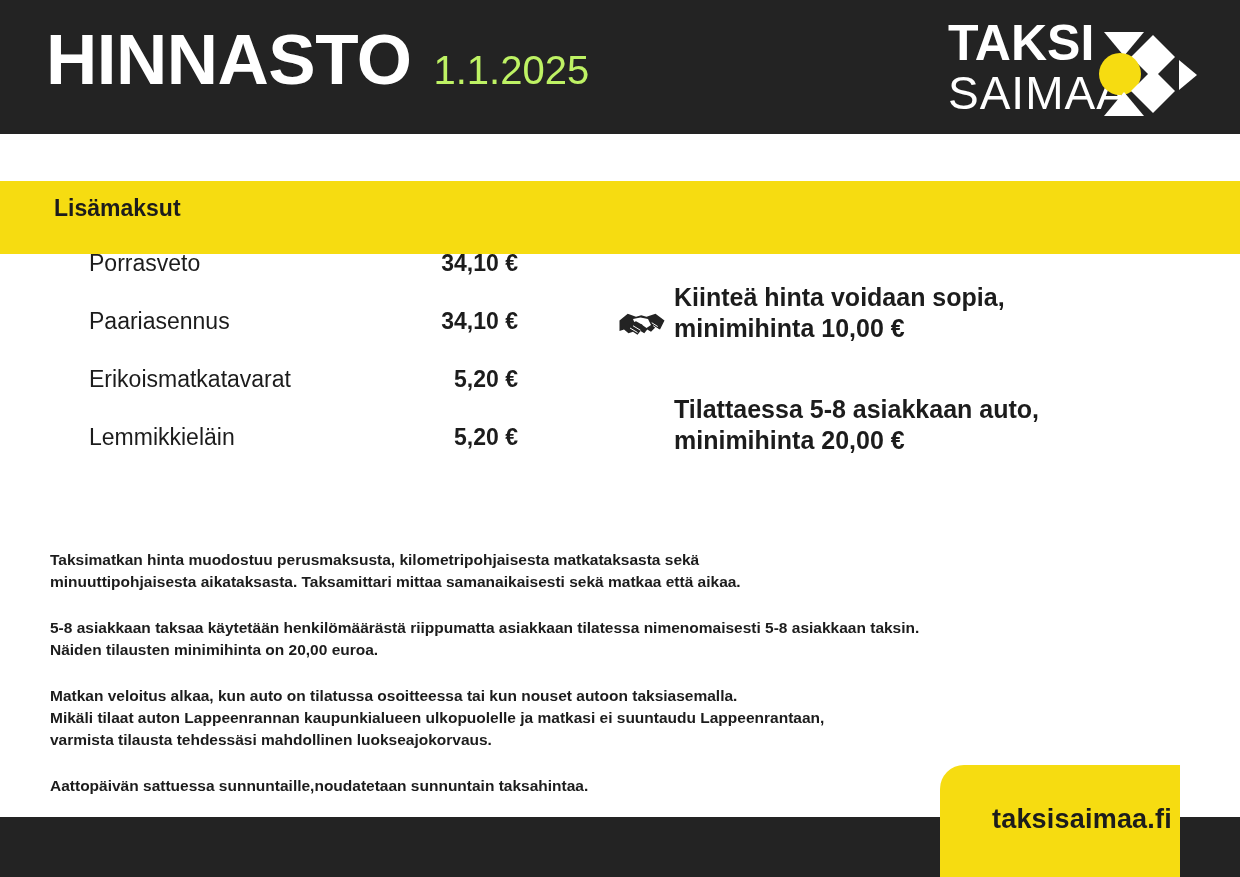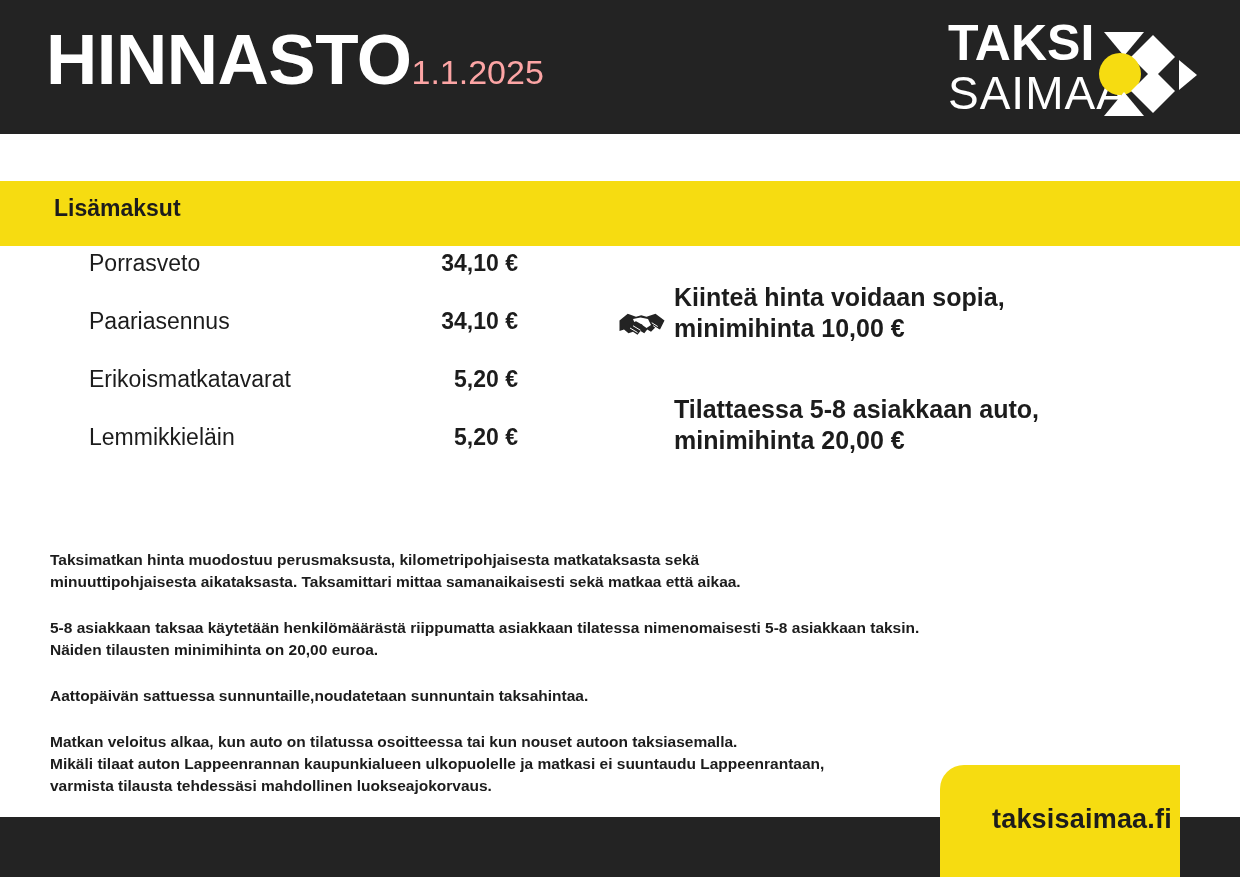--- a/index.html
+++ b/index.html
@@ -32,23 +32,24 @@
     align-items: baseline;
   }
   .header-title {
     color: #ffffff;
     font-size: 71px;
     font-weight: bold;
     letter-spacing: -0.5px;
     line-height: 1;
   }
   .header-date {
-    color: #fca5a5;
-    font-size: 34px;
+    color: #bef264;
+    font-size: 40px;
     font-weight: normal;
+    margin-left: 22px;
     line-height: 1;
   }
 
   
   .logo {
     position: absolute;
     right: 42px;
     top: 18px;
     width: 250px;
     height: 112px;
@@ -83,21 +84,21 @@
     width: 102px;
     height: 112px;
   }
 
   
   .band {
     position: absolute;
     left: 0;
     top: 181px;
     width: 1240px;
-    height: 65px;
+    height: 73px;
     background: #F6DC11;
   }
   .band-label {
     position: absolute;
     left: 54px;
     top: 14px;
     color: #1c1c1c;
     font-size: 23px;
     font-weight: bold;
   }
@@ -290,22 +291,22 @@
 minimihinta 20,00 €</span>
   </div>
 
 </div>
 
 <div class="fineprint">
   <p class="fp-para">Taksimatkan hinta muodostuu perusmaksusta, kilometripohjaisesta matkataksasta sekä
 minuuttipohjaisesta aikataksasta. Taksamittari mittaa samanaikaisesti sekä matkaa että aikaa.</p>
   <p class="fp-para">5-8 asiakkaan taksaa käytetään henkilömäärästä riippumatta asiakkaan tilatessa nimenomaisesti 5-8 asiakkaan taksin.
 Näiden tilausten minimihinta on 20,00 euroa.</p>
-  <p class="fp-para">Aattopäivän sattuessa sunnuntaille,noudatetaan sunnuntain taksahintaa.</p>
   <p class="fp-para">Matkan veloitus alkaa, kun auto on tilatussa osoitteessa tai kun nouset autoon taksiasemalla.
 Mikäli tilaat auton Lappeenrannan kaupunkialueen ulkopuolelle ja matkasi ei suuntaudu Lappeenrantaan,
 varmista tilausta tehdessäsi mahdollinen luokseajokorvaus.</p>
+  <p class="fp-para">Aattopäivän sattuessa sunnuntaille,noudatetaan sunnuntain taksahintaa.</p>
 </div>
 
 <div class="footer-bar"></div>
 <div class="footer-badge">
   <span class="footer-badge-text">taksisaimaa.fi</span>
 </div>
 
 </body></html>

